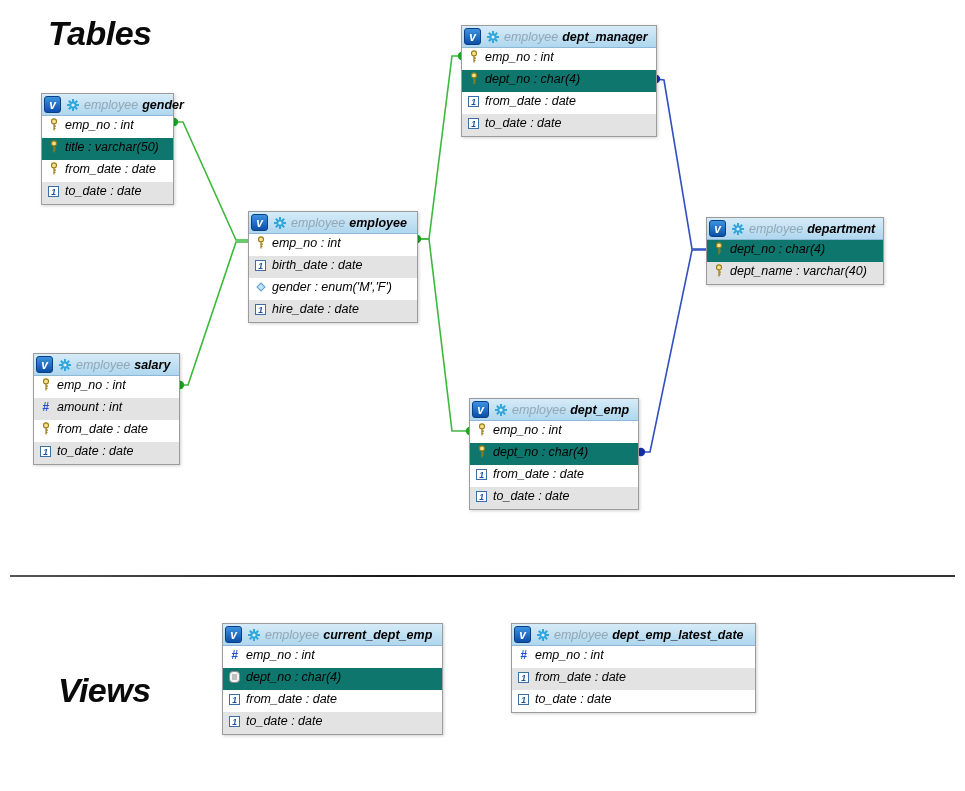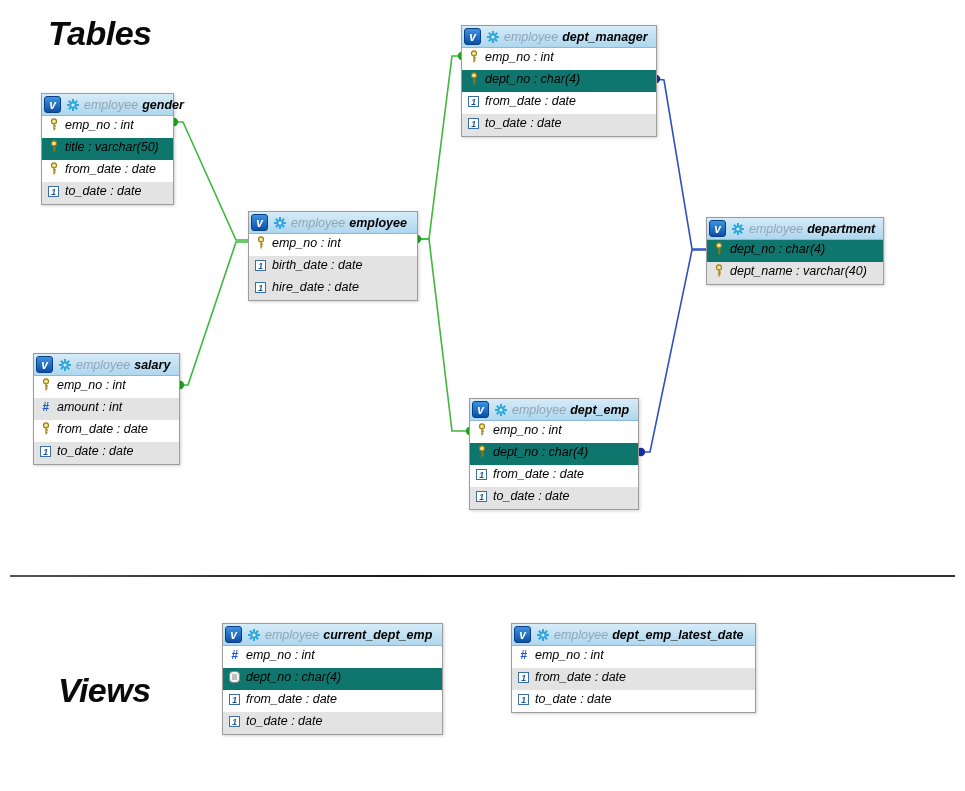--- a/index.html
+++ b/index.html
@@ -157,20 +157,28 @@
         </div>
         <div class="col-row bg-gray">
           <span class="col-icon">
             <svg width="11" height="11" viewBox="0 0 11 11">
               <rect x="0.5" y="0.5" width="10" height="10" fill="#ffffff" stroke="#3a6ea5"></rect>
               <text x="5.5" y="8.6" font-size="8.5" font-weight="bold" fill="#1a4f9c" text-anchor="middle" font-family="Liberation Sans,sans-serif">1</text>
             </svg>
           </span>
           <span>birth_date : date</span>
         </div>
+        <div class="col-row bg-white">
+          <span class="col-icon">
+            <svg width="12" height="12" viewBox="0 0 12 12">
+              <rect x="3.2" y="3.2" width="5.6" height="5.6" transform="rotate(45 6 6)" fill="#bfe3f2" stroke="#5b9bd5"></rect>
+            </svg>
+          </span>
+          <span>gender : enum('M','F')</span>
+        </div>
         <div class="col-row bg-gray">
           <span class="col-icon">
             <svg width="11" height="11" viewBox="0 0 11 11">
               <rect x="0.5" y="0.5" width="10" height="10" fill="#ffffff" stroke="#3a6ea5"></rect>
               <text x="5.5" y="8.6" font-size="8.5" font-weight="bold" fill="#1a4f9c" text-anchor="middle" font-family="Liberation Sans,sans-serif">1</text>
             </svg>
           </span>
           <span>hire_date : date</span>
         </div>
       </div>

